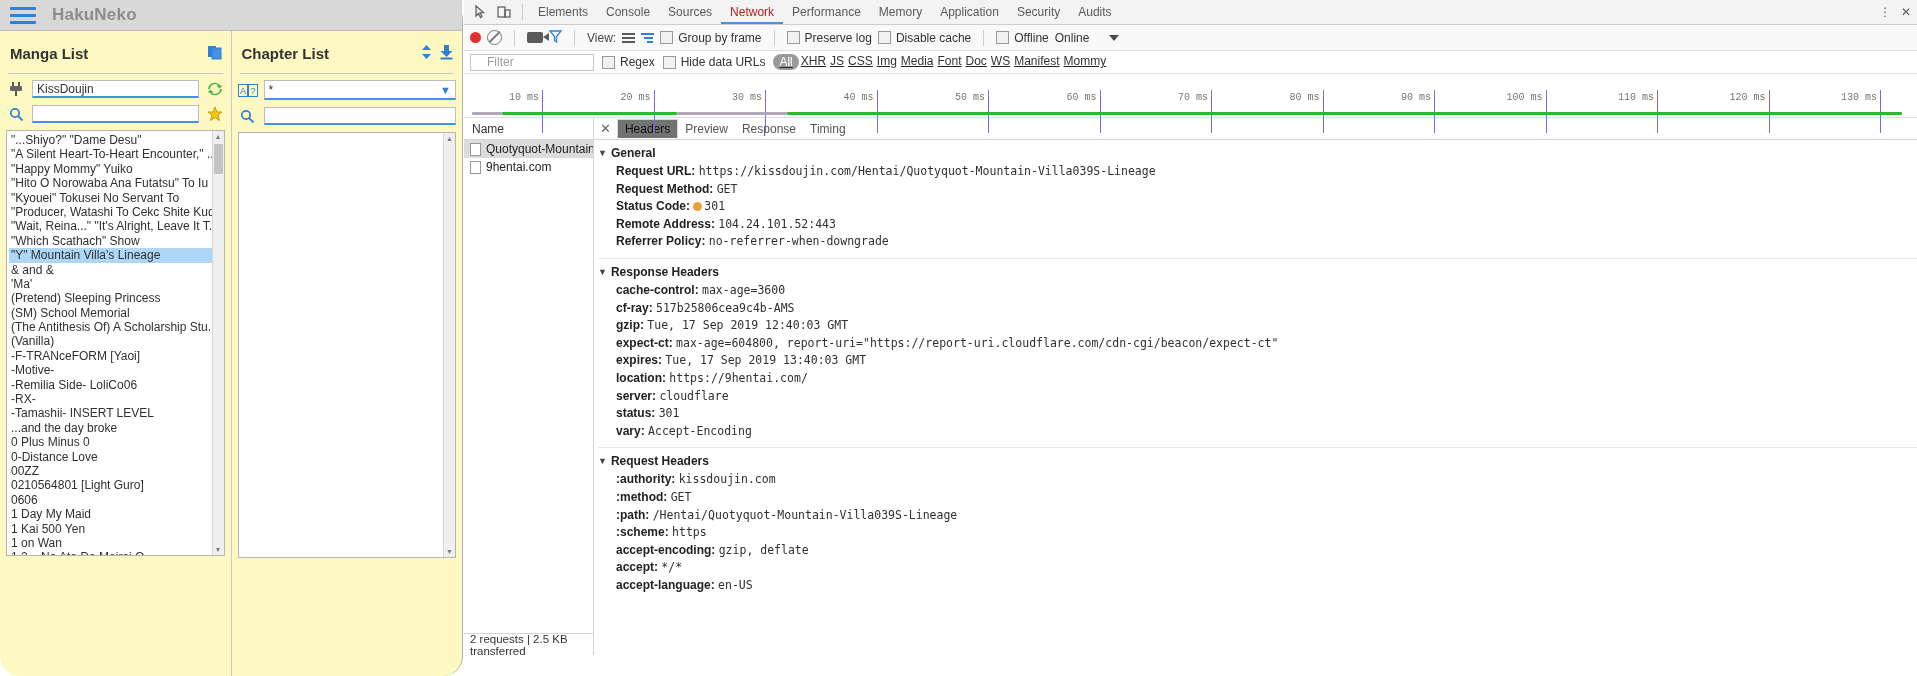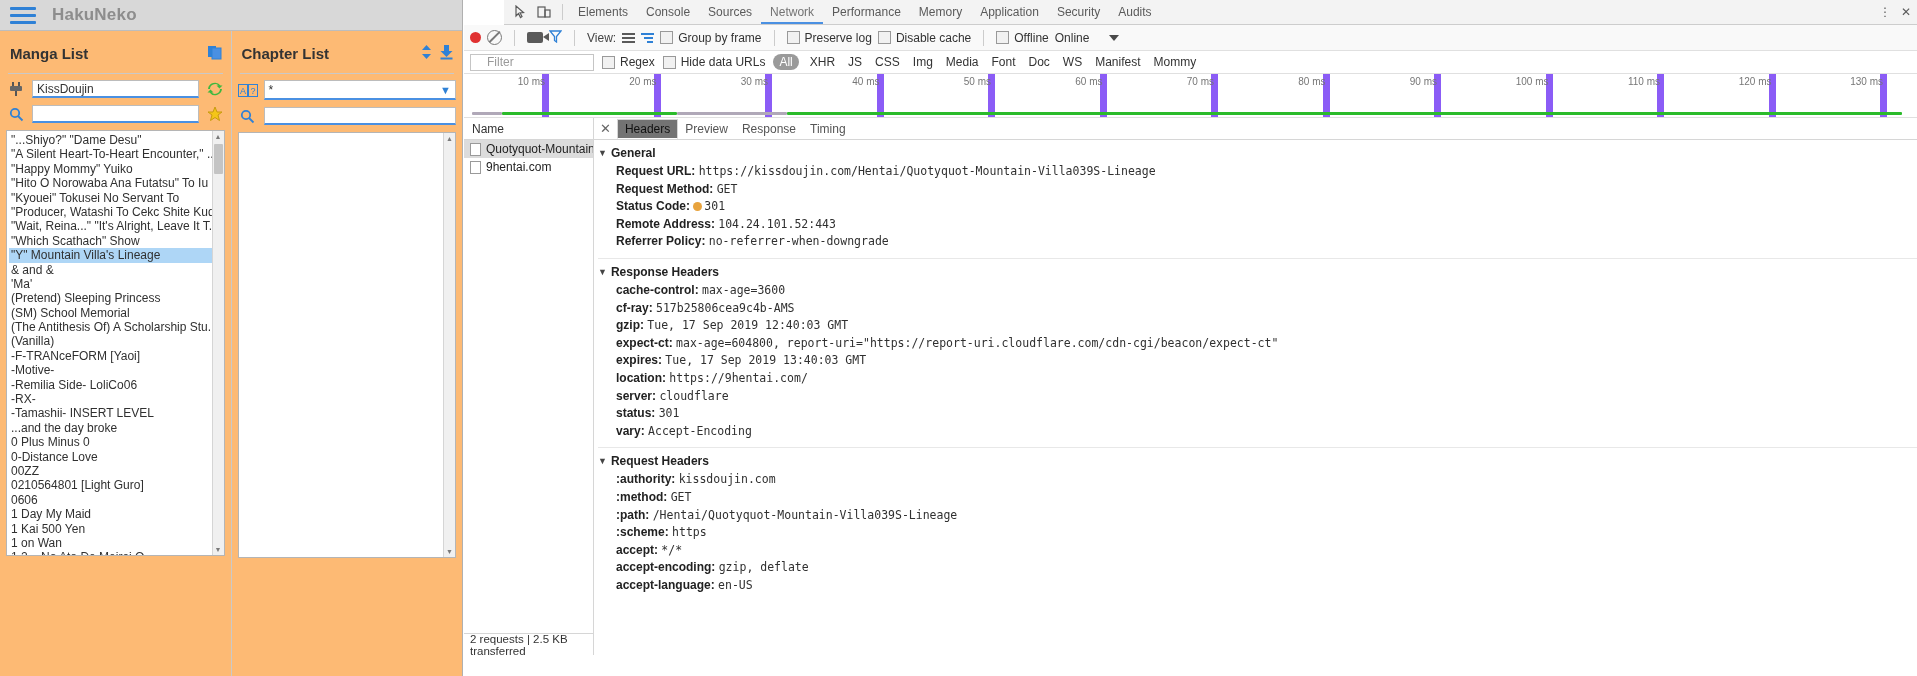--- a/index.html
+++ b/index.html
@@ -9,23 +9,24 @@
     background: #ffffff;
     font-family: "Liberation Sans", sans-serif;
     font-size: 12px;
     color: #222;
   }
   .app { position: relative; width: 1917px; height: 676px; }
 
   
   .hakuneko {
     position: absolute; left: 0; top: 0; width: 463px; height: 676px;
-    background: #fdba74;
+    background: #fef9c3;
     border-right: 1px solid #b0b0b0;
     box-sizing: border-box;
+    border-radius: 20px;
   }
   .hn-titlebar {
     height: 30px; background: #d8d8d8;
     display: flex; align-items: center;
     border-bottom: 1px solid #bdbdbd;
   }
   .hamburger { width: 26px; margin-left: 10px; display: flex; flex-direction: column; justify-content: center; gap: 4px; cursor: pointer; }
   .hamburger span { display: block; height: 3px; background: #2f81d6; border-radius: 1px; }
   .hn-title { margin-left: 16px; font-size: 17px; font-weight: bold; color: #8d8d8d; letter-spacing: .2px; }
 
@@ -76,26 +77,26 @@
 
   
   .devtools {
     position: absolute; left: 464px; top: 0; width: 1453px; height: 676px;
     background: #fff; box-sizing: border-box;
     font-family: "Liberation Sans", sans-serif;
   }
   .dt-tabbar {
     height: 25px; display: flex; align-items: center;
     border-bottom: 1px solid #cdcdcd; background: #f3f3f3;
-    padding-left: 4px; box-sizing: border-box; margin-left: 40px;
+    padding-left: 4px; box-sizing: border-box;
   }
   .dt-iconbtn { width: 24px; height: 22px; display: flex; align-items: center; justify-content: center; color: #5a5a5a; }
   .dt-sep { width: 1px; height: 16px; background: #ccc; margin: 0 6px; }
   .dt-tab { padding: 4px 9px 5px; font-size: 12px; color: #5a5a5a; height: 24px; box-sizing: border-box; display: flex; align-items: center; }
-  .dt-tab.active { color: #737373; box-shadow: inset 0 -2px 0 #4a90e2; }
+  .dt-tab.active { color: #b91c1c; box-shadow: inset 0 -2px 0 #4a90e2; }
   .dt-tabbar-right { margin-left: auto; display: flex; align-items: center; padding-right: 6px; gap: 10px; color: #5a5a5a; }
 
   .dt-toolbar {
     height: 26px; display: flex; align-items: center; gap: 6px;
     border-bottom: 1px solid #e0e0e0; background: #f9f9f9;
     padding: 0 6px; box-sizing: border-box; font-size: 12px; color: #333;
   }
   .rec-dot { width: 11px; height: 11px; border-radius: 50%; background: #e03131; }
   .clear-ico { width: 13px; height: 13px; border: 1.6px solid #7a7a7a; border-radius: 50%; position: relative; }
   .clear-ico:after { content: ""; position: absolute; left: -1px; top: 5px; width: 15px; height: 1.6px; background: #7a7a7a; transform: rotate(-45deg); }
@@ -118,21 +119,21 @@
   }
   .filter-input {
     width: 124px; height: 17px; border: 1px solid #c5c5c5; background: #fff;
     display: flex; align-items: center; padding: 0 16px; box-sizing: border-box; color: #9a9a9a; font-size: 12px;
   }
   .ftype { color: #333; font-size: 12px; padding: 0 2px; }
   .ftype.all { background: #9a9a9a; color: #fff; border-radius: 8px; padding: 1px 6px; }
 
   .dt-timeline { height: 43px; border-bottom: 1px solid #e0e0e0; position: relative; background: #fff; }
   .tl-ticks { position: absolute; left: 0; top: 0; right: 0; height: 20px; }
-  .tl-tick { position: absolute; top: 0; height: 43px; border-left: 7px solid #8b5cf6; }
+  .tl-tick { position: absolute; top: 16px; height: 43px; border-left: 1px solid #8b5cf6; font-family: Liberation Mono, monospace; }
   .tl-tick span { position: absolute; right: 4px; top: 2px; font-size: 10px; color: #767676; white-space: nowrap; }
   .tl-bars { position: absolute; left: 0; right: 0; bottom: 2px; height: 10px; }
   .tl-bar { position: absolute; height: 3px; border-radius: 1px; }
 
   .dt-body { display: flex; height: 537px; }
   .req-list { width: 130px; border-right: 1px solid #d6d6d6; box-sizing: border-box; display: flex; flex-direction: column; }
   .req-head { height: 21px; border-bottom: 1px solid #d6d6d6; display: flex; align-items: center; padding-left: 8px; font-size: 12px; color: #333; background: #fff; }
   .req-rows { flex: 1 1 auto; overflow: hidden; }
   .req-row { height: 18px; display: flex; align-items: center; gap: 5px; padding-left: 6px; font-size: 12px; color: #222; white-space: nowrap; overflow: hidden; }
   .req-row.sel { background: #dcdcdc; }
@@ -396,21 +397,21 @@
     <div class="dt-filterbar">
       <div class="filter-input">Filter</div>
       <span class="chk-lbl">
           <span class="chk"></span>
           <span>Regex</span>
         </span>
       <span class="chk-lbl">
           <span class="chk"></span>
           <span>Hide data URLs</span>
         </span>
-      <span id="ftypes" style="display:flex;align-items:center;gap:9px;">
+      <span id="ftypes" style="display:flex;text-decoration:underline;">
           <span class="ftype all">All</span>
           <span class="ftype">XHR</span>
           <span class="ftype">JS</span>
           <span class="ftype">CSS</span>
           <span class="ftype">Img</span>
           <span class="ftype">Media</span>
           <span class="ftype">Font</span>
           <span class="ftype">Doc</span>
           <span class="ftype">WS</span>
           <span class="ftype">Manifest</span>
@@ -522,21 +523,21 @@
             <div class="hrow"><span class="hname">vary: </span><span class="hval">Accept-Encoding</span></div>
             <div class="hsep"></div>
             <div class="sec-title">
               <span class="tw">▼</span>
               <span>Request Headers</span>
             </div>
             <div class="hrow"><span class="hname">:authority: </span><span class="hval">kissdoujin.com</span></div>
             <div class="hrow"><span class="hname">:method: </span><span class="hval">GET</span></div>
             <div class="hrow"><span class="hname">:path: </span><span class="hval">/Hentai/Quotyquot-Mountain-Villa039S-Lineage</span></div>
             <div class="hrow"><span class="hname">:scheme: </span><span class="hval">https</span></div>
+            <div class="hrow"><span class="hname">accept-encoding: </span><span class="hval">gzip, deflate</span></div>
             <div class="hrow"><span class="hname">accept: </span><span class="hval">*/*</span></div>
-            <div class="hrow"><span class="hname">accept-encoding: </span><span class="hval">gzip, deflate</span></div>
             <div class="hrow"><span class="hname">accept-language: </span><span class="hval">en-US</span></div>
           </div>
       </div>
     </div>
 
   </div>
 </div>
 
 </body></html>

